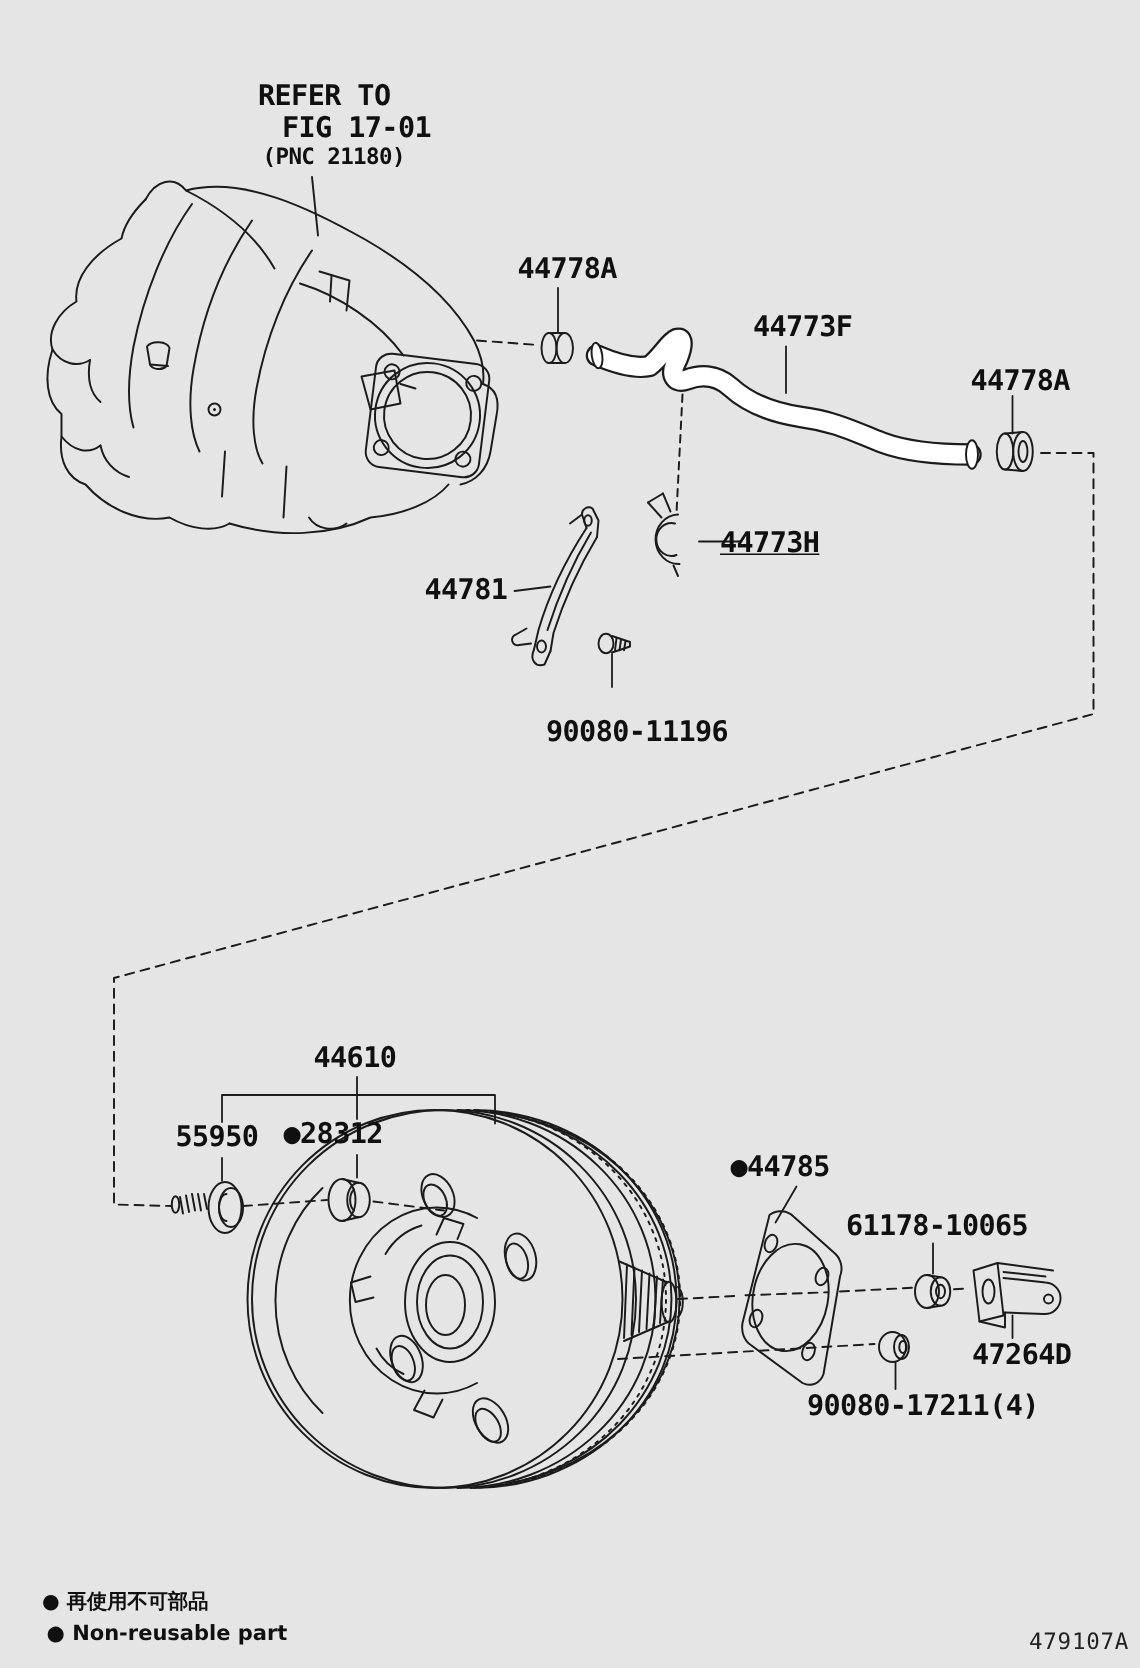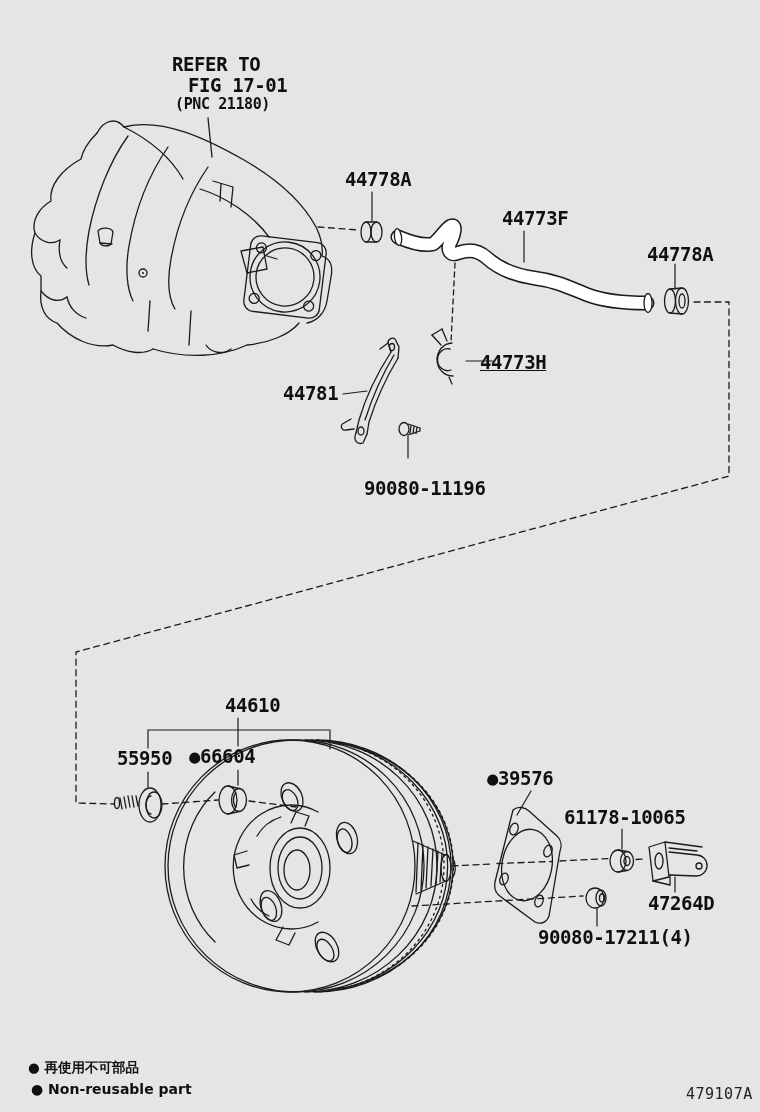--- a/index.html
+++ b/index.html
@@ -228,24 +228,24 @@
   <div class="plabel" style="left:172px;top:55px;">REFER TO</div>
   <div class="plabel" style="left:188px;top:76px;">FIG 17-01</div>
   <div class="plabel small" style="left:175px;top:97px;">(PNC 21180)</div>
 
   <div class="plabel" style="left:345px;top:170px;">44778A</div>
   <div class="plabel" style="left:502px;top:209px;">44773F</div>
   <div class="plabel" style="left:647px;top:245px;">44778A</div>
   <div class="plabel" style="left:480px;top:353px;text-decoration:underline;">44773H</div>
   <div class="plabel" style="left:283px;top:384px;text-align:right;">44781</div>
   <div class="plabel" style="left:364px;top:459px;margin-top:20px;">90080-11196</div>
-  <div class="plabel" style="left:225px;top:696px;text-align:right;">44610</div>
+  <div class="plabel" style="left:209px;top:696px;text-align:right;">44610</div>
   <div class="plabel" style="left:117px;top:749px;">55950</div>
-  <div class="plabel" style="left:189px;top:747px;">●66604</div>
-  <div class="plabel" style="left:487px;top:769px;">●39576</div>
+  <div class="plabel" style="left:189px;top:747px;">●28312</div>
+  <div class="plabel" style="left:487px;top:769px;">●44785</div>
   <div class="plabel" style="left:564px;top:808px;">61178-10065</div>
   <div class="plabel" style="left:648px;top:894px;">47264D</div>
   <div class="plabel" style="left:538px;top:928px;">90080-17211(4)</div>
 
   <div class="legend jp" style="left:28px;top:1059px;">● 再使用不可部品</div>
   <div class="legend en" style="left:31px;top:1081px;">● Non-reusable part</div>
   <div class="figcode" style="left:686px;top:1087px;">479107A</div>
 
 </div>
 

